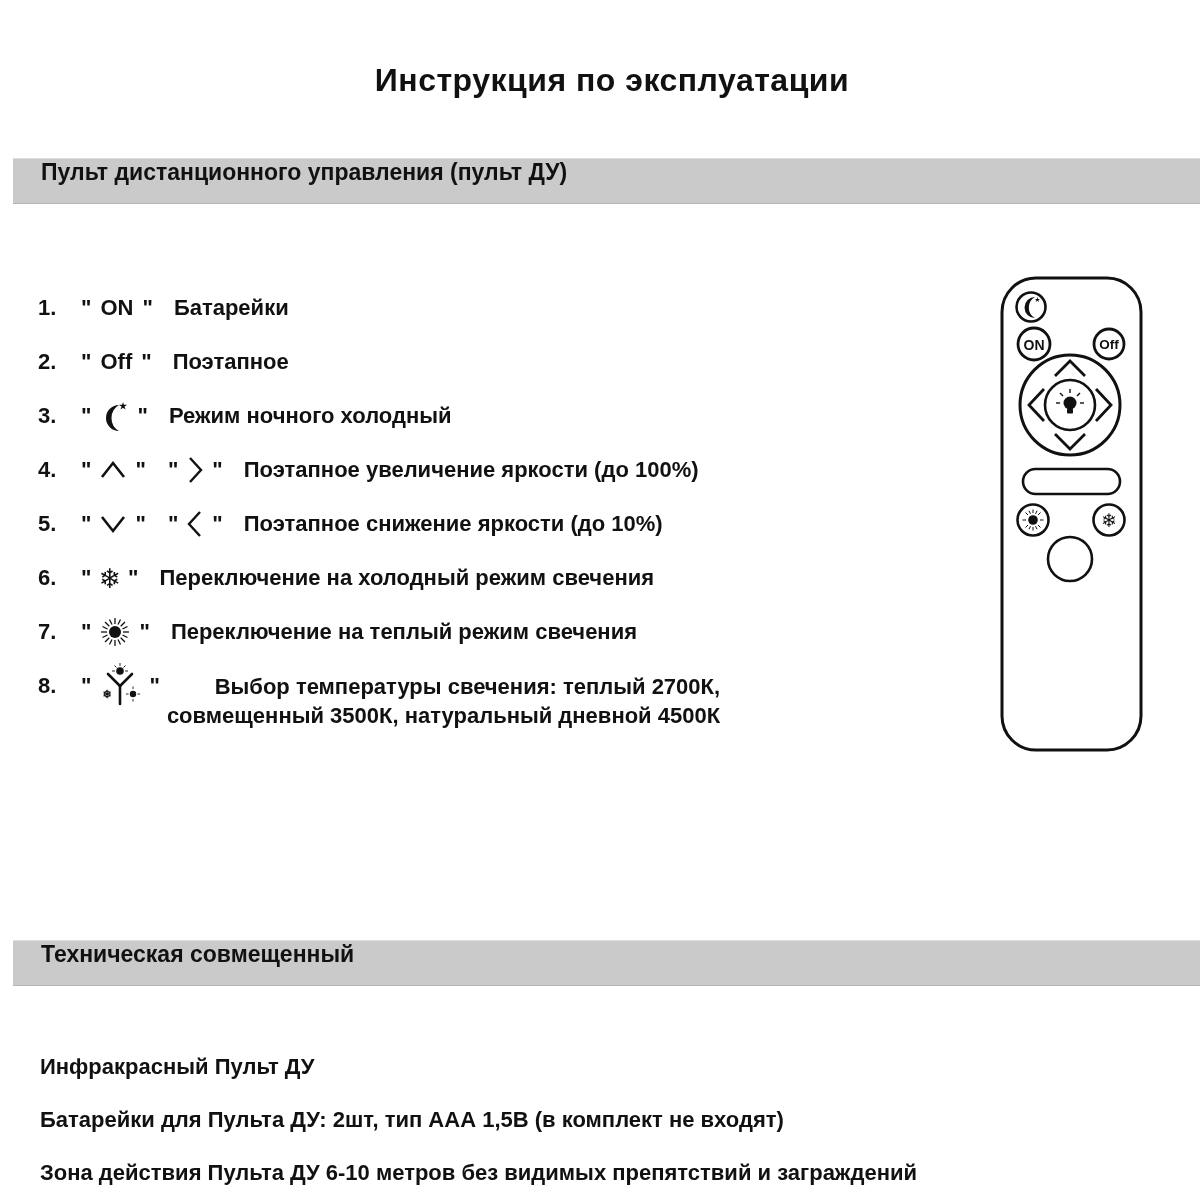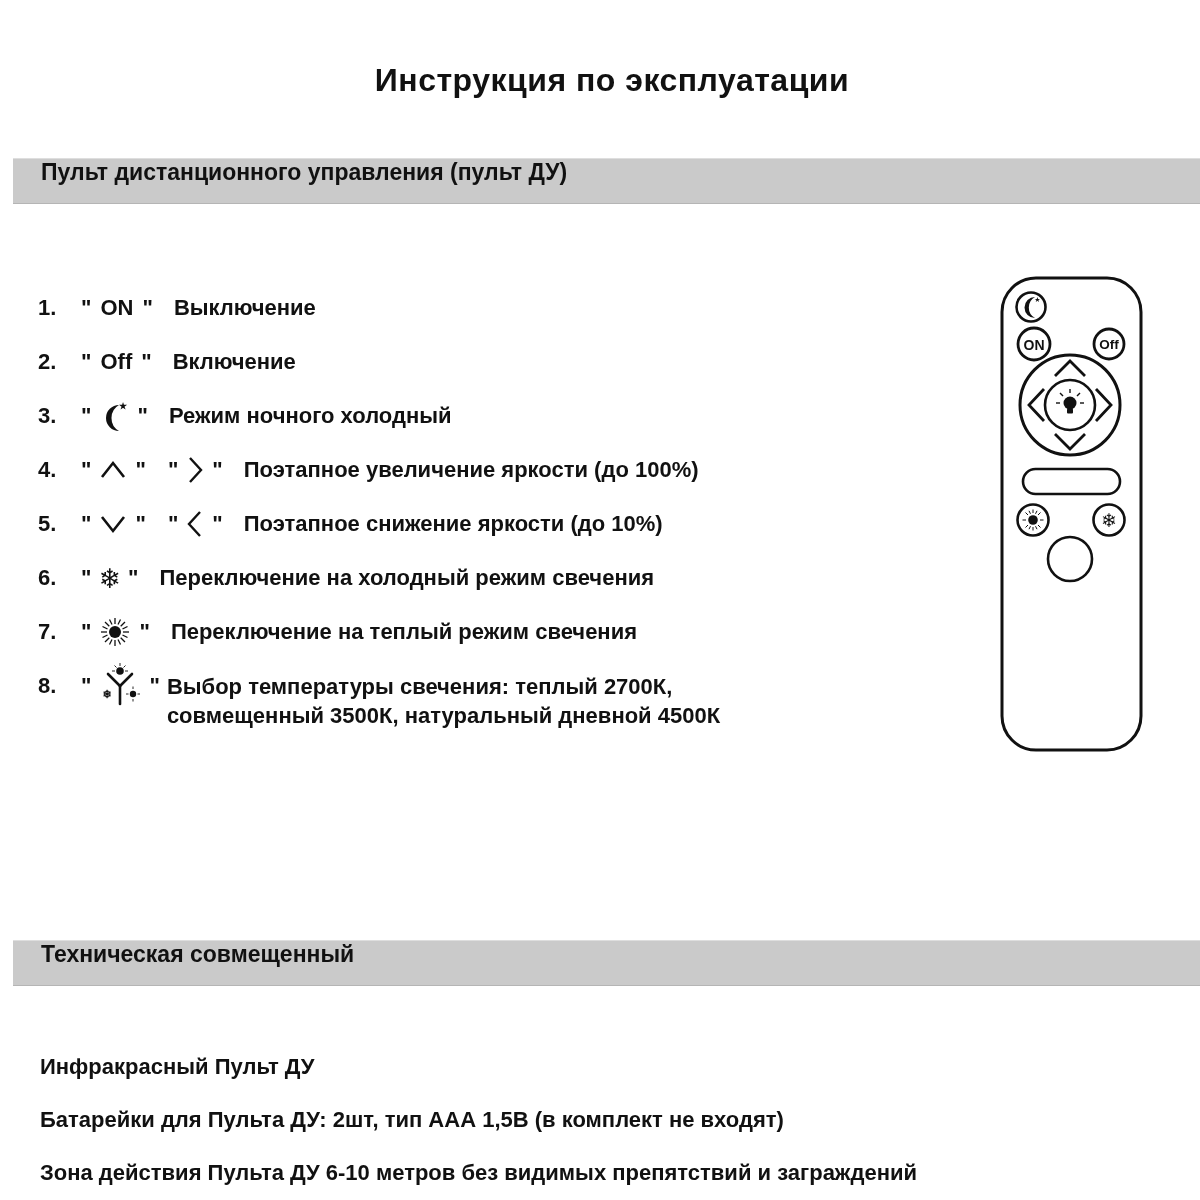--- a/index.html
+++ b/index.html
@@ -32,21 +32,21 @@
   .li .num{width:36px;flex:0 0 36px;}
   .q{margin:0 7px;}
   .codeword{margin:0 2px;}
   .lbl{margin-left:14px;}
   .icon{display:inline-flex;align-items:center;justify-content:center;}
   .gap2{width:8px;}
   .snowglyph{font-family:"DejaVu Sans", sans-serif;font-size:27px;font-weight:normal;line-height:1;}
   .li8{height:auto;align-items:flex-start;}
   .li8 .left{display:flex;align-items:center;height:54px;}
   .li8 .lines{padding-top:13px;}
-  .li8 .lines div{line-height:29px;}
+  .li8 .lines div{line-height:29px;text-align:right;}
 
   
   .remote{position:absolute;left:1000px;top:276px;width:143px;height:476px;}
 
   
   .tech-lines{position:absolute;left:40px;top:1026px;font-size:22px;font-weight:bold;}
   .tech-lines div{margin-bottom:18px;line-height:24px;margin-top:29px;}
   svg{display:block;}
   svg text{font-family:"Liberation Sans", sans-serif;}
 </style>
@@ -61,29 +61,29 @@
     <span>Пульт дистанционного управления (пульт ДУ)</span>
   </div>
 
   <div class="ilist">
 
     <div class="li">
       <span class="num">1.</span>
       <span class="q">"</span>
         <span class="codeword">ON</span>
         <span class="q">"</span>
-      <span class="lbl">Выключение</span>
+      <span class="lbl">Батарейки</span>
     </div>
 
     <div class="li">
       <span class="num">2.</span>
       <span class="q">"</span>
         <span class="codeword">Off</span>
         <span class="q">"</span>
-      <span class="lbl">Включение</span>
+      <span class="lbl">Поэтапное</span>
     </div>
 
     <div class="li">
       <span class="num">3.</span>
       <span class="q">"</span>
       <span class="icon">
         <svg width="32" height="34" viewBox="0 0 30 34">
           <path d="M 20 6 A 13 13 0 1 0 20 32 A 15 15 0 0 1 20 6 Z" fill="#111"></path>
           <text x="24" y="10" font-size="9" text-anchor="middle" fill="#111" font-family="DejaVu Sans, sans-serif">★</text>
         </svg>

